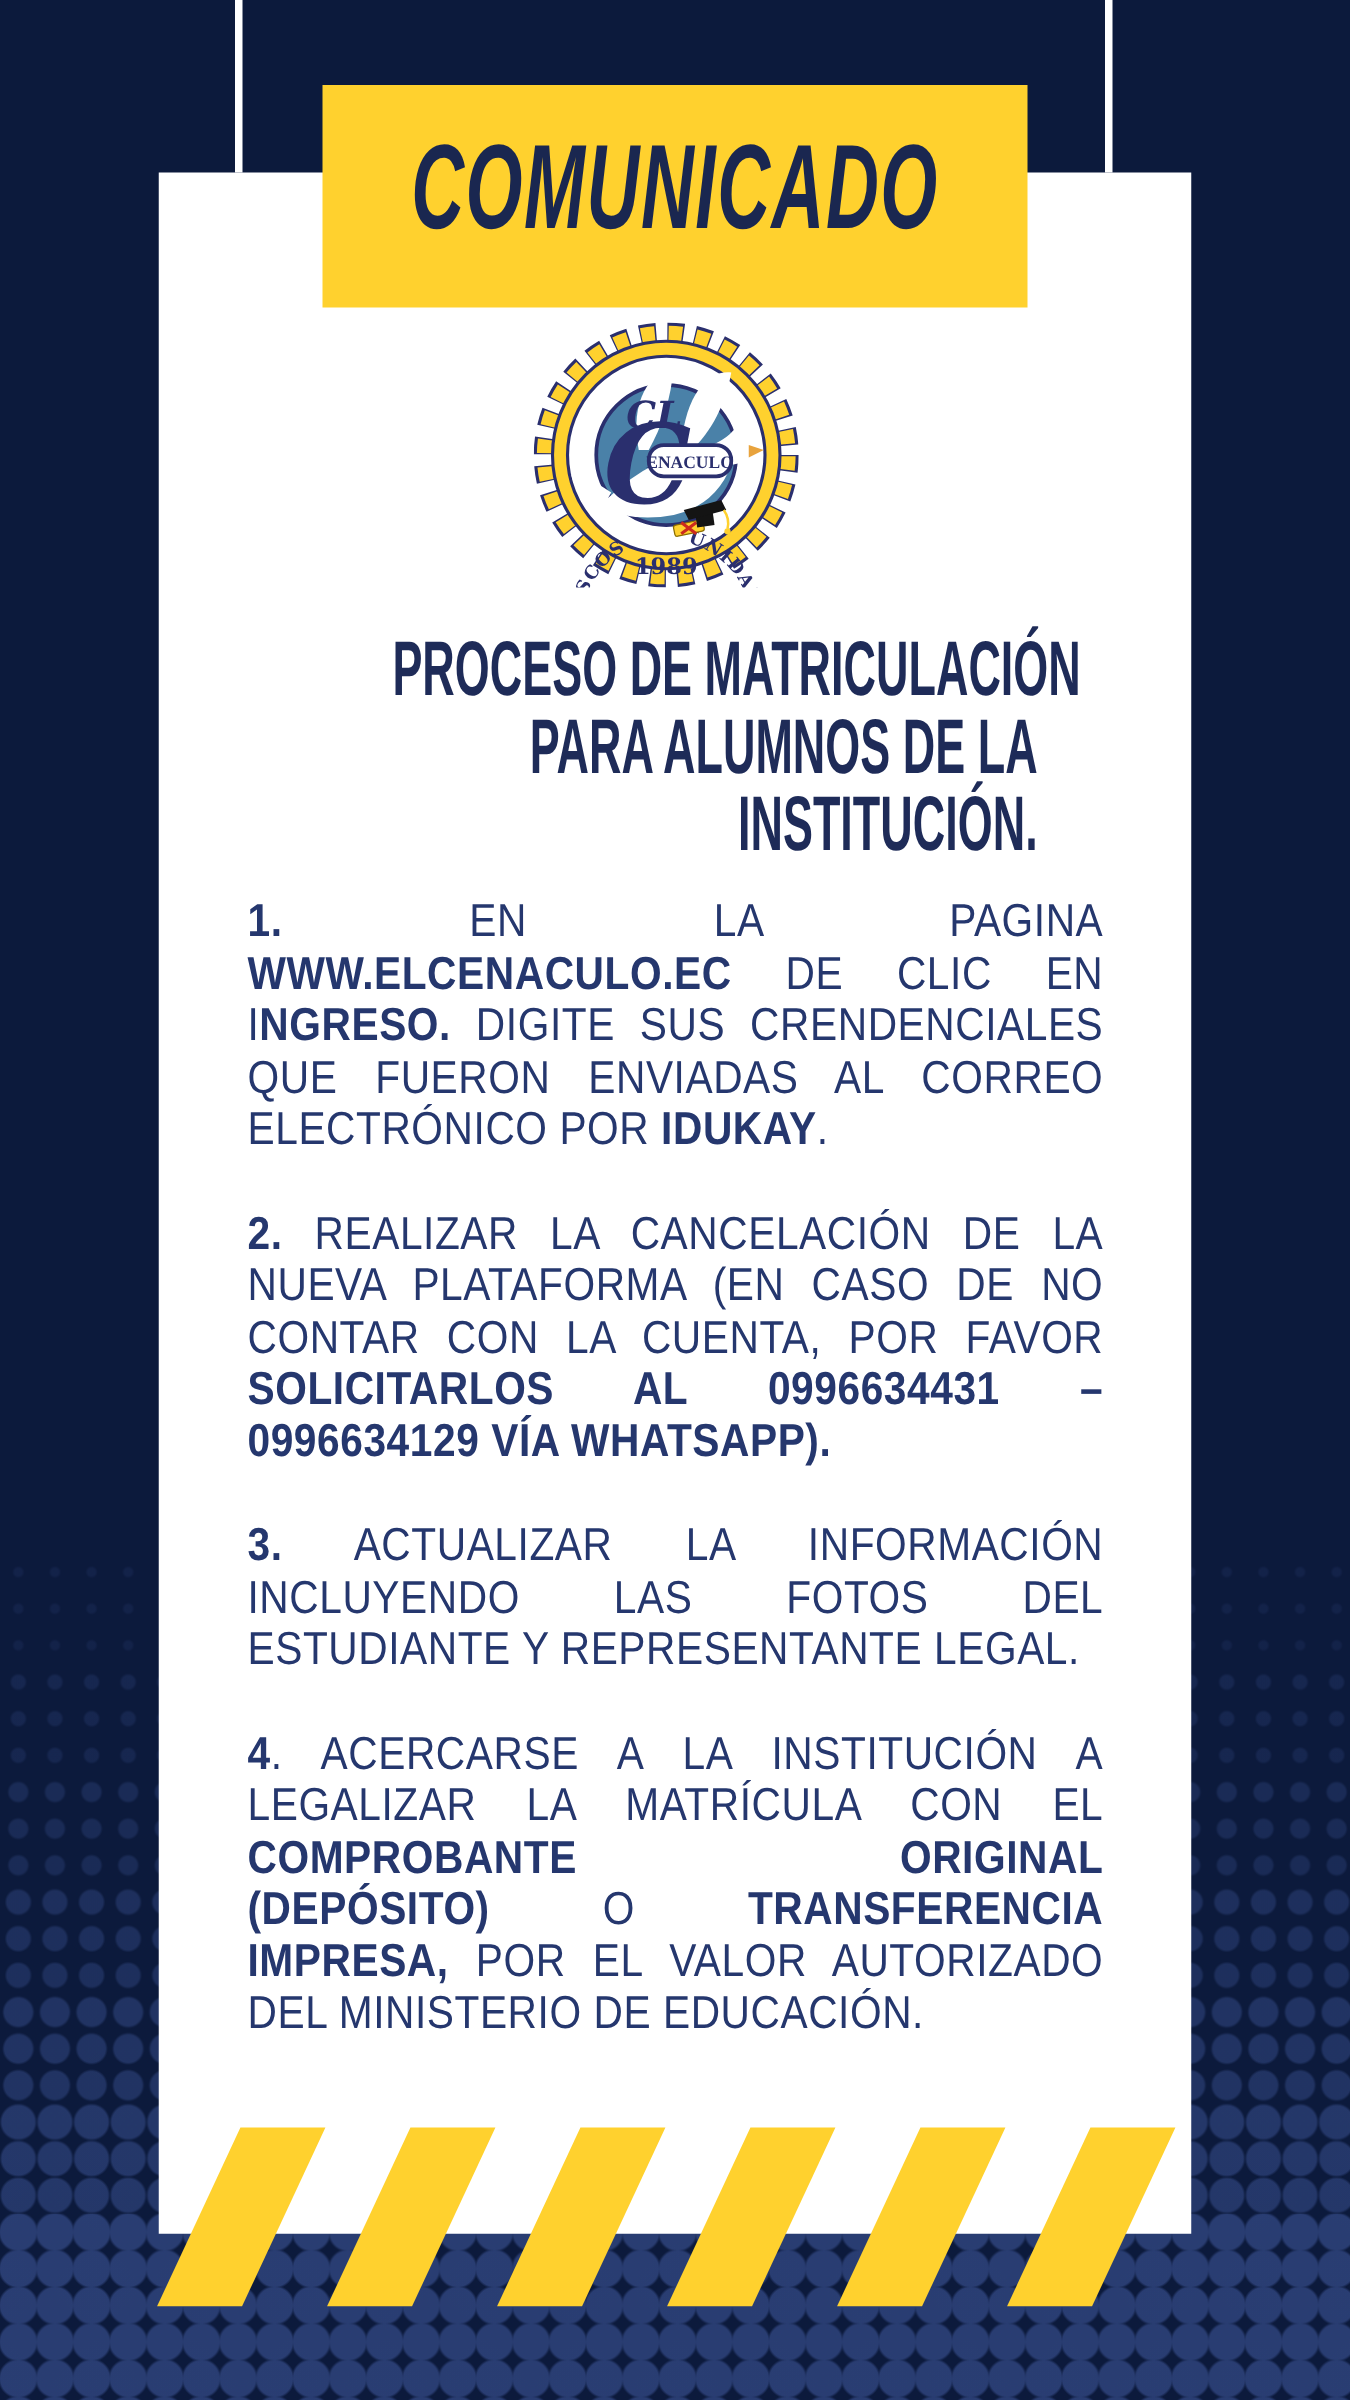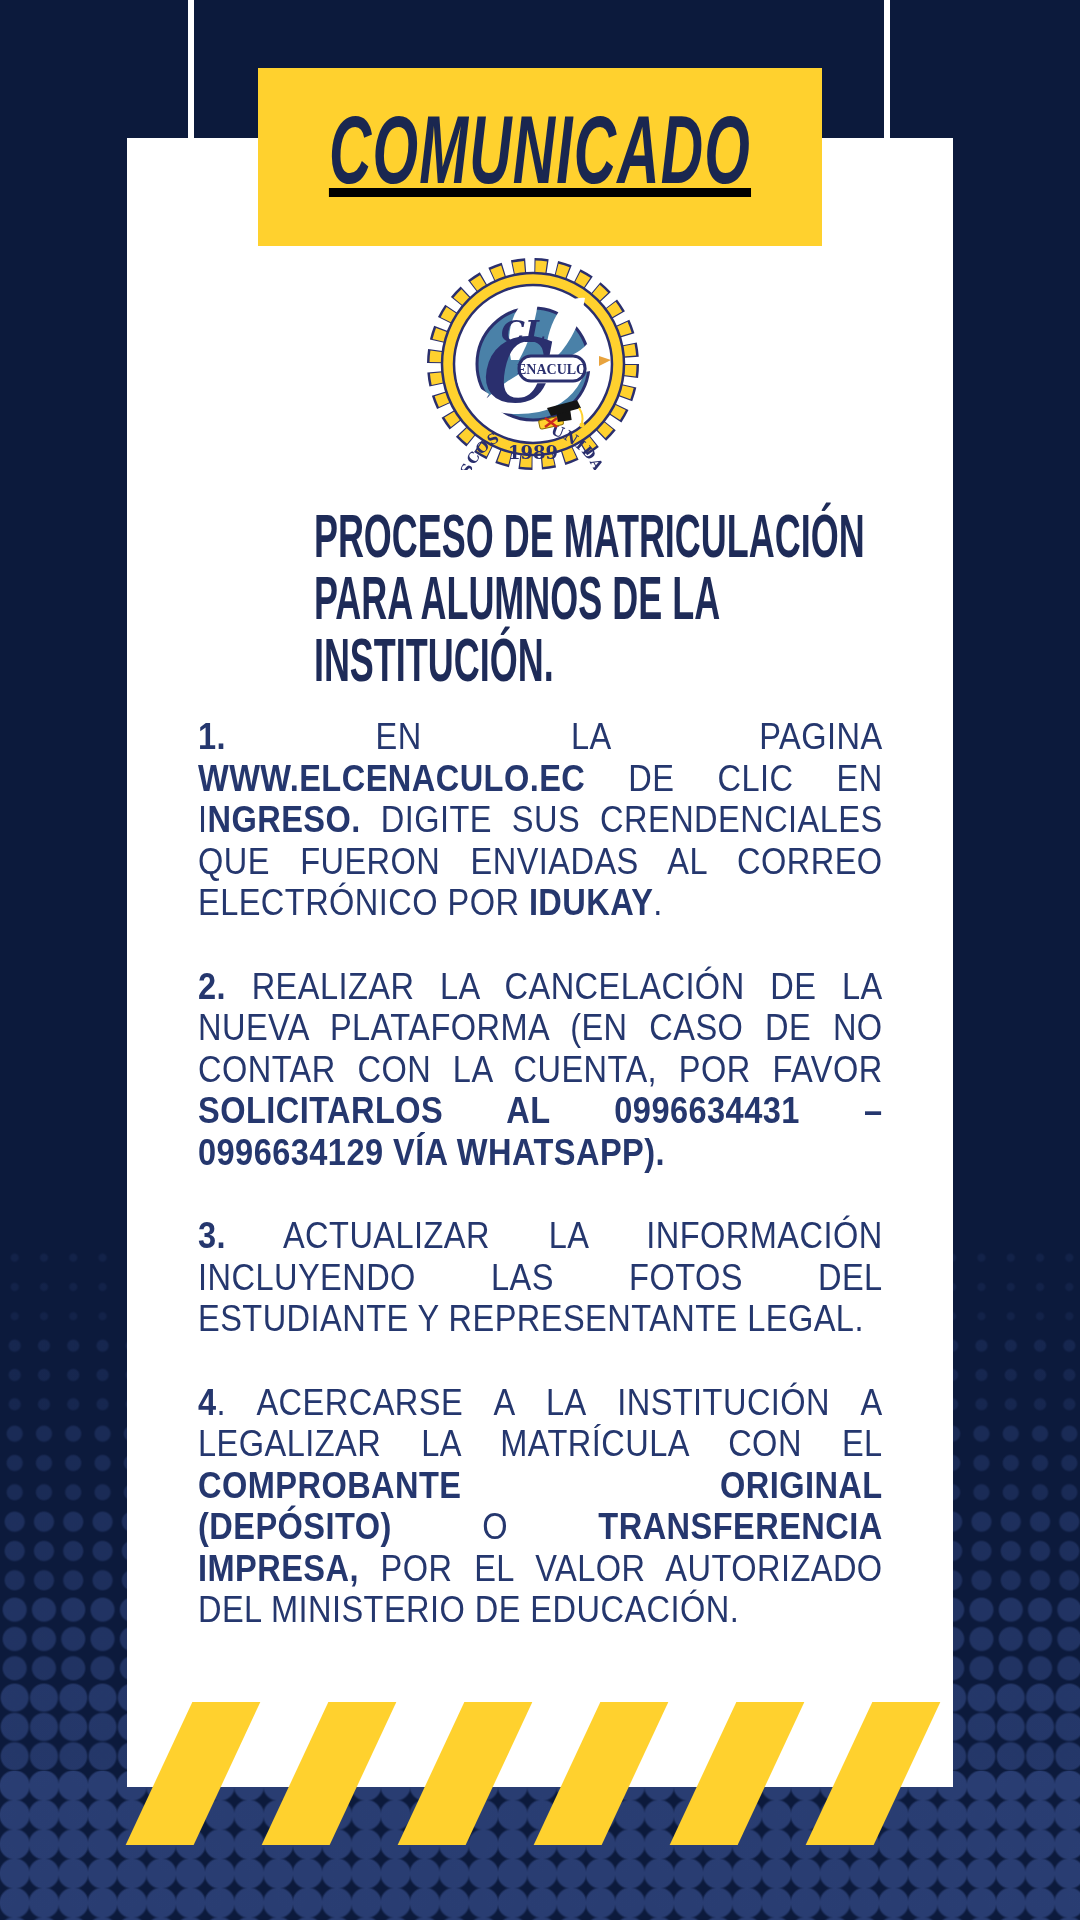--- a/index.html
+++ b/index.html
@@ -23,29 +23,29 @@
   .b7{top:1771px;height:149px;--r:14.2px;--a:.50}
   .vline{position:absolute;top:0;width:6px;height:138px;background:#FFFFFF;}
   .vline.l{left:188px}
   .vline.r{left:884px}
   .card{
     position:absolute;left:127px;top:138px;width:826px;height:1649px;
     background:#FFFFFF;
   }
   .banner{
     position:absolute;left:258px;top:68px;width:564px;height:178px;
-    background:#FFD12E;display:flex;align-items:center;justify-content:center;text-decoration:underline;
+    background:#FFD12E;display:flex;align-items:center;justify-content:center;
   }
   .banner-text{
     font-size:96px;font-weight:bold;font-style:italic;color:#1A2750;
     transform:scaleX(.61);white-space:nowrap;letter-spacing:2px;
     margin-top:-14px;
   }
   .logo{position:absolute;left:427px;top:258px;width:212px;height:212px;}
-  .title{position:absolute;left:127px;top:505px;width:890px;text-align:left;}
+  .title{position:absolute;left:127px;top:505px;width:890px;text-align:right;}
   .title-line{
     font-size:62px;line-height:62px;font-weight:bold;color:#1E2B58;
     transform:scaleX(.58);transform-origin:50% 50%;white-space:nowrap;
   }
   .body-text{
     position:absolute;left:198px;top:716px;width:778px;
     transform:scaleX(.88);transform-origin:0 0;
     font-size:37px;line-height:41.6px;color:#25376E;letter-spacing:.5px;
   }
   .para{margin:0 0 41.6px 0;}

